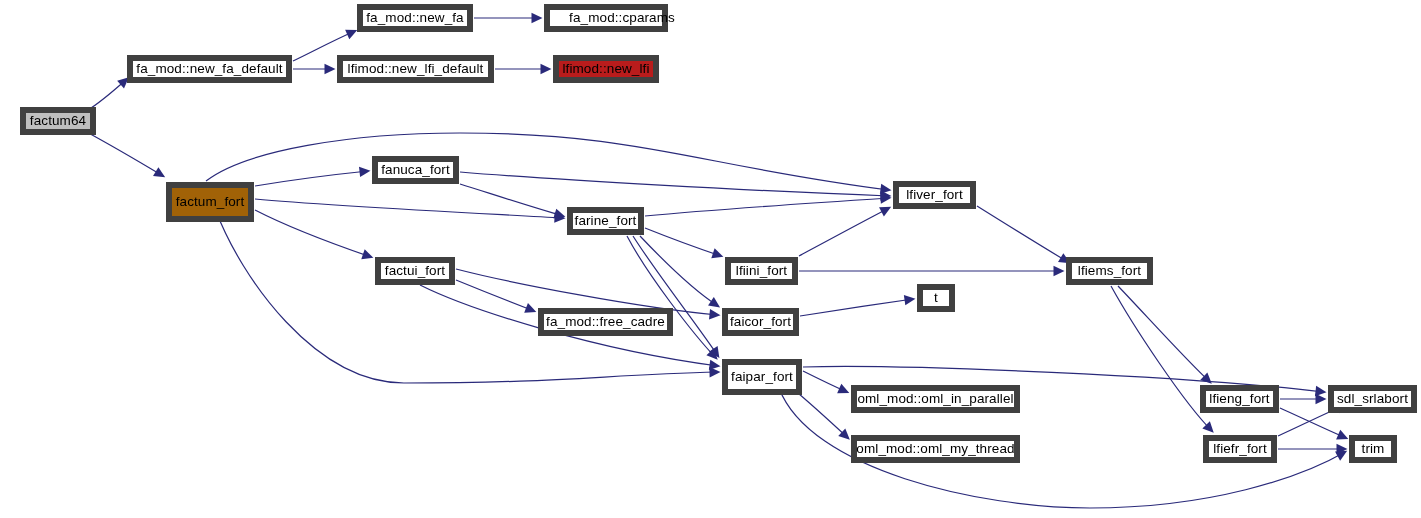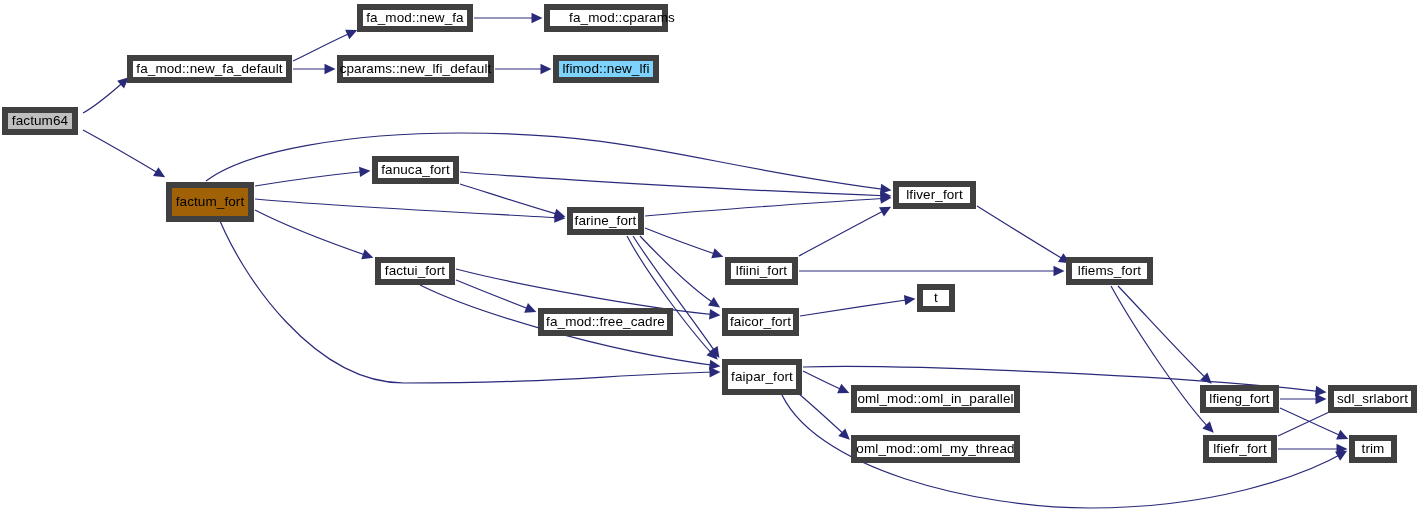--- a/index.html
+++ b/index.html
@@ -124,36 +124,36 @@
       <path d="M 803,371 C 815,377 831,385 847,392" class="edge-path" stroke="#2a2a7a"></path>
       <polygon points="849.2845508940559,393.01529661304875 837.1207100050684,393.2998573752706 841.3443439153513,383.79612565599797" class="arrow-head" fill="#2a2a7a"></polygon>
       <path d="M 792,388 C 810,403 834,425 848,438" class="edge-path" stroke="#2a2a7a"></path>
       <polygon points="849.8341380046888,439.6988048091986 838.230416780925,436.0390706984776 845.2974447871911,428.4090565989722" class="arrow-head" fill="#2a2a7a"></polygon>
       <path d="M 803,367 C 905,364 1190,376 1324,392" class="edge-path" stroke="#2a2a7a"></path>
       <polygon points="1326.4830687451517,392.29046446744866 1314.9534001741906,396.17720380059035 1316.1617323587768,385.84763782075885" class="arrow-head" fill="#2a2a7a"></polygon>
       <path d="M 779,388 C 810,470 980,508 1090,508 C 1210,508 1300,478 1345,452" class="edge-path" stroke="#2a2a7a"></path>
       <polygon points="1347.1814716568326,450.77886060974345 1340.122966298503,460.689334973084 1335.0430264350357,451.61441288066044" class="arrow-head" fill="#2a2a7a"></polygon>
     </svg>
   <div id="node-layer">
-      <div class="gnode current" style="left: 2px; top: 107px; width: 76px; height: 28px; background: rgb(191, 191, 191); border-color: rgb(64, 64, 64);">
+      <div class="gnode current" style="left: 20px; top: 107px; width: 76px; height: 28px; background: rgb(191, 191, 191); border-color: rgb(64, 64, 64);">
         <span>factum64</span>
       </div>
       <div class="gnode" style="left: 127px; top: 55px; width: 165px; height: 28px; background: rgb(255, 255, 255); border-color: rgb(64, 64, 64);">
         <span>fa_mod::new_fa_default</span>
       </div>
       <div class="gnode" style="left: 357px; top: 4px; width: 116px; height: 28px; background: rgb(255, 255, 255); border-color: rgb(64, 64, 64);">
         <span>fa_mod::new_fa</span>
       </div>
       <div class="gnode" style="left: 544px; top: 4px; width: 124px; height: 28px; background: rgb(255, 255, 255); border-color: rgb(64, 64, 64); padding-left: 32px;">
         <span>fa_mod::cparams</span>
       </div>
       <div class="gnode" style="left: 337px; top: 55px; width: 157px; height: 28px; background: rgb(255, 255, 255); border-color: rgb(64, 64, 64);">
-        <span>cparams::new_lfi_default</span>
-      </div>
-      <div class="gnode" style="left: 553px; top: 55px; width: 106px; height: 28px; background: #7dd3fc; border-color: rgb(64, 64, 64);">
+        <span>lfimod::new_lfi_default</span>
+      </div>
+      <div class="gnode" style="left: 553px; top: 55px; width: 106px; height: 28px; background: #b91c1c; border-color: rgb(64, 64, 64);">
         <span>lfimod::new_lfi</span>
       </div>
       <div class="gnode" style="left: 166px; top: 182px; width: 88px; height: 40px; background: #a16207; border-color: rgb(64, 64, 64); text-align: right;">
         <span>factum_fort</span>
       </div>
       <div class="gnode" style="left: 372px; top: 156px; width: 87px; height: 28px; background: rgb(255, 255, 255); border-color: rgb(64, 64, 64);">
         <span>fanuca_fort</span>
       </div>
       <div class="gnode" style="left: 567px; top: 207px; width: 77px; height: 28px; background: rgb(255, 255, 255); border-color: rgb(64, 64, 64);">
         <span>farine_fort</span>

